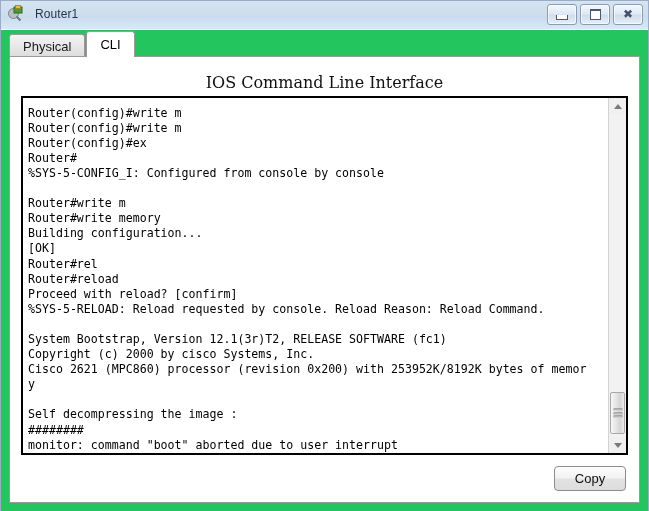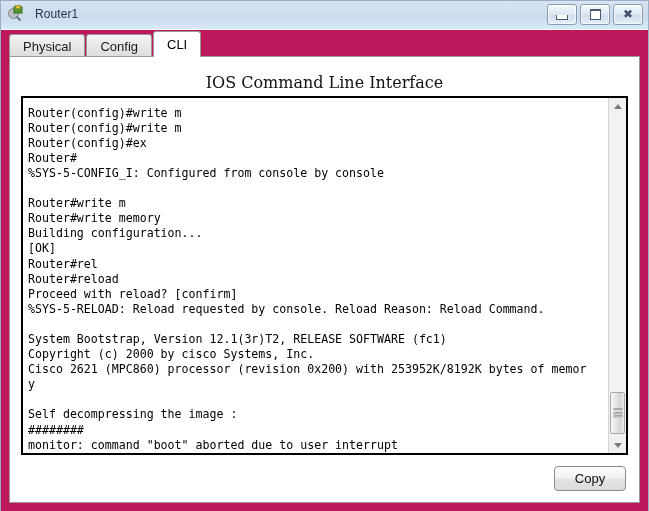--- a/index.html
+++ b/index.html
@@ -86,21 +86,21 @@
     font-family: "DejaVu Sans", sans-serif;
     font-weight: bold;
     position: relative;
     top: -1px;
   }
 
   
   .content {
     position: relative;
     height: 481px;
-    background: #be185d;
+    background: #22c55e;
   }
 
   
   .tabstrip {
     position: absolute;
     left: 8px; top: 1px;
     right: 8px;
     height: 26px;
     display: flex;
     align-items: flex-end;
@@ -305,23 +305,20 @@
         <span class="glyph-close">✖</span>
       </div>
     </div>
   </div>
 
   <div class="content">
 
     <div class="tabstrip">
       <div class="tab">
         <span>Physical</span>
-      </div>
-      <div class="tab">
-        <span>Config</span>
       </div>
       <div class="tab active">
         <span>CLI</span>
       </div>
       <div class="tab-filler"></div>
     </div>
 
     <div class="panel">
 
       <div class="panel-title">IOS Command Line Interface</div>

